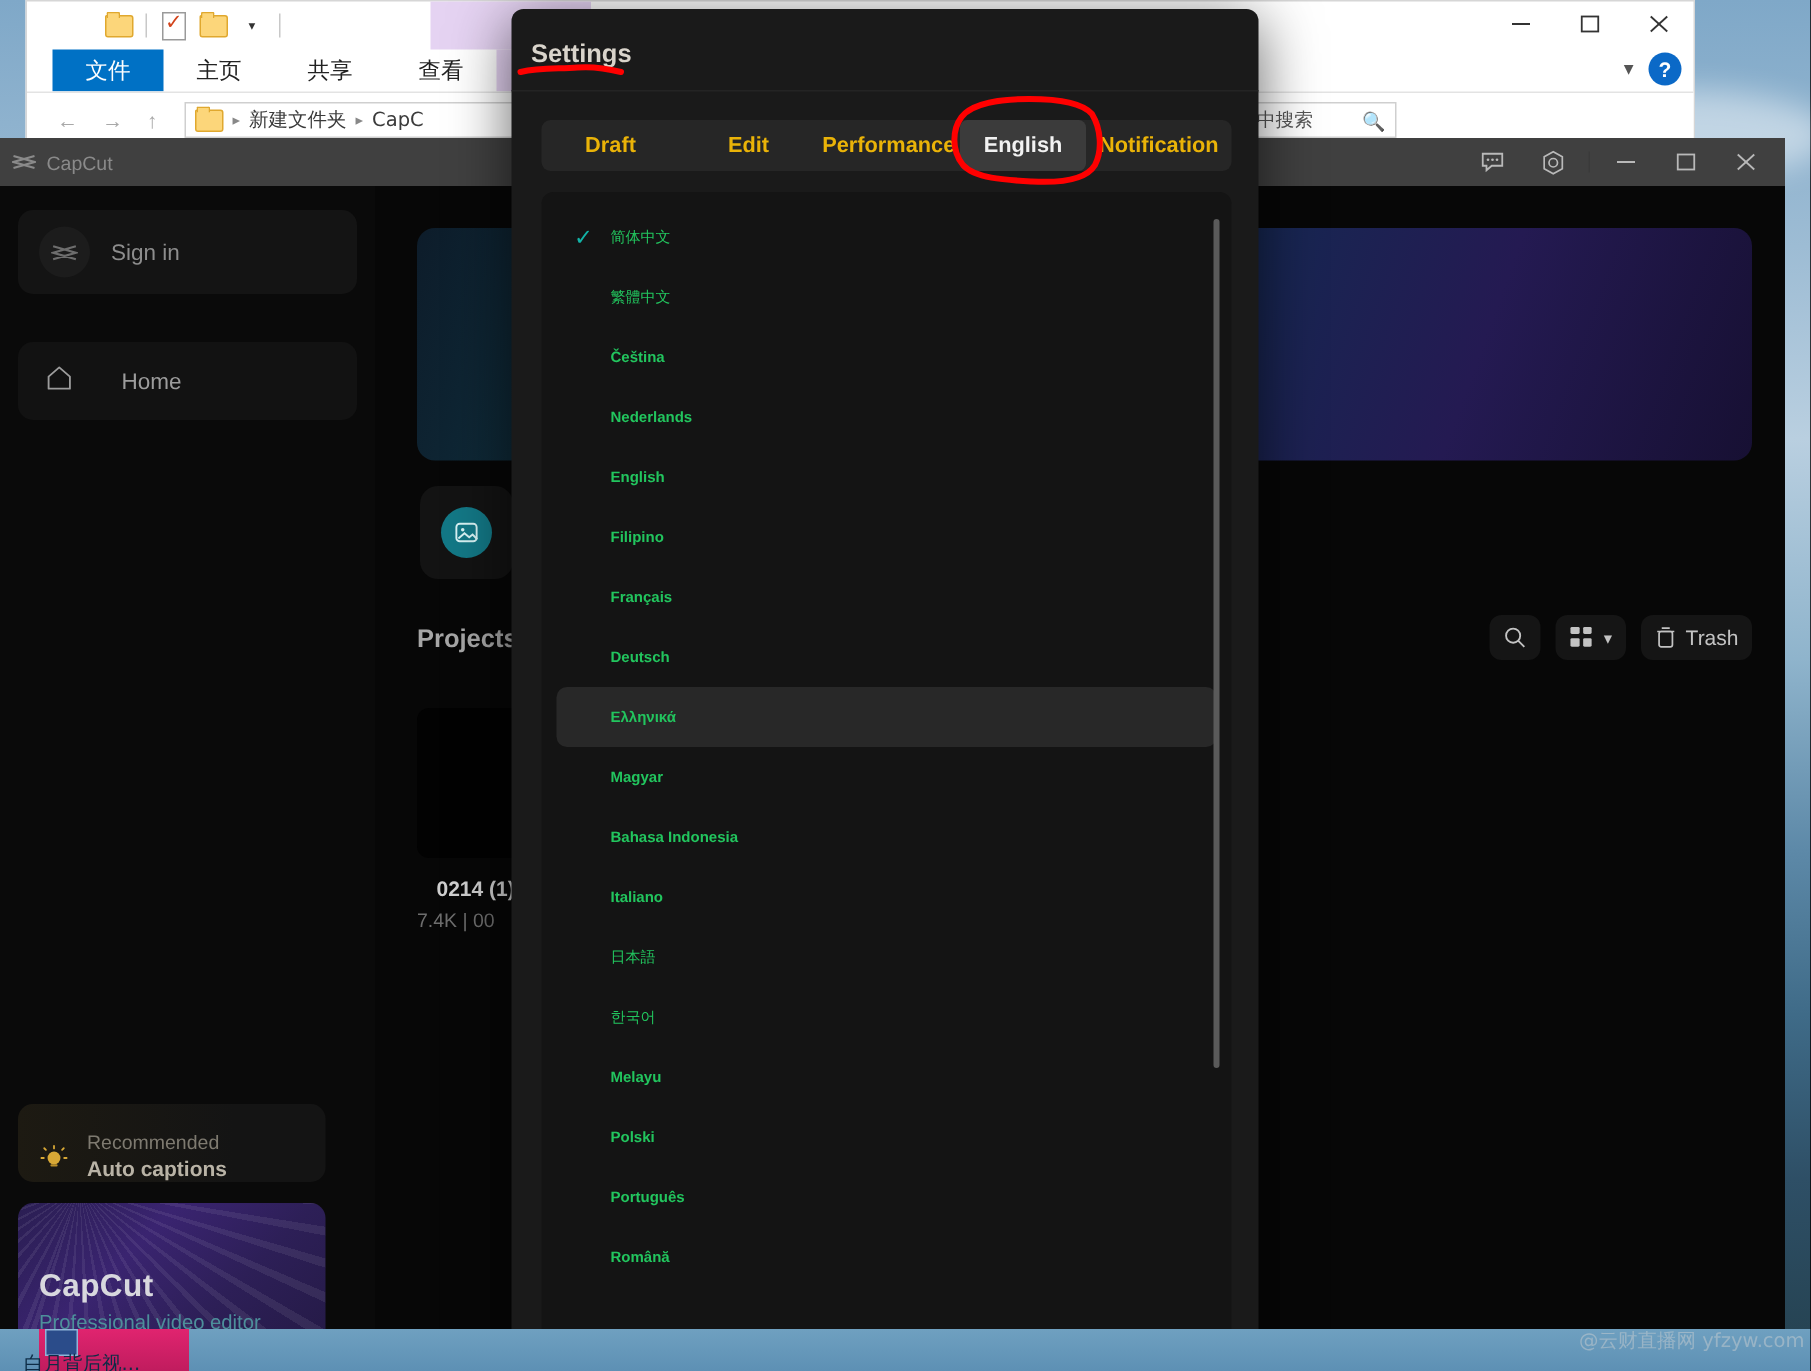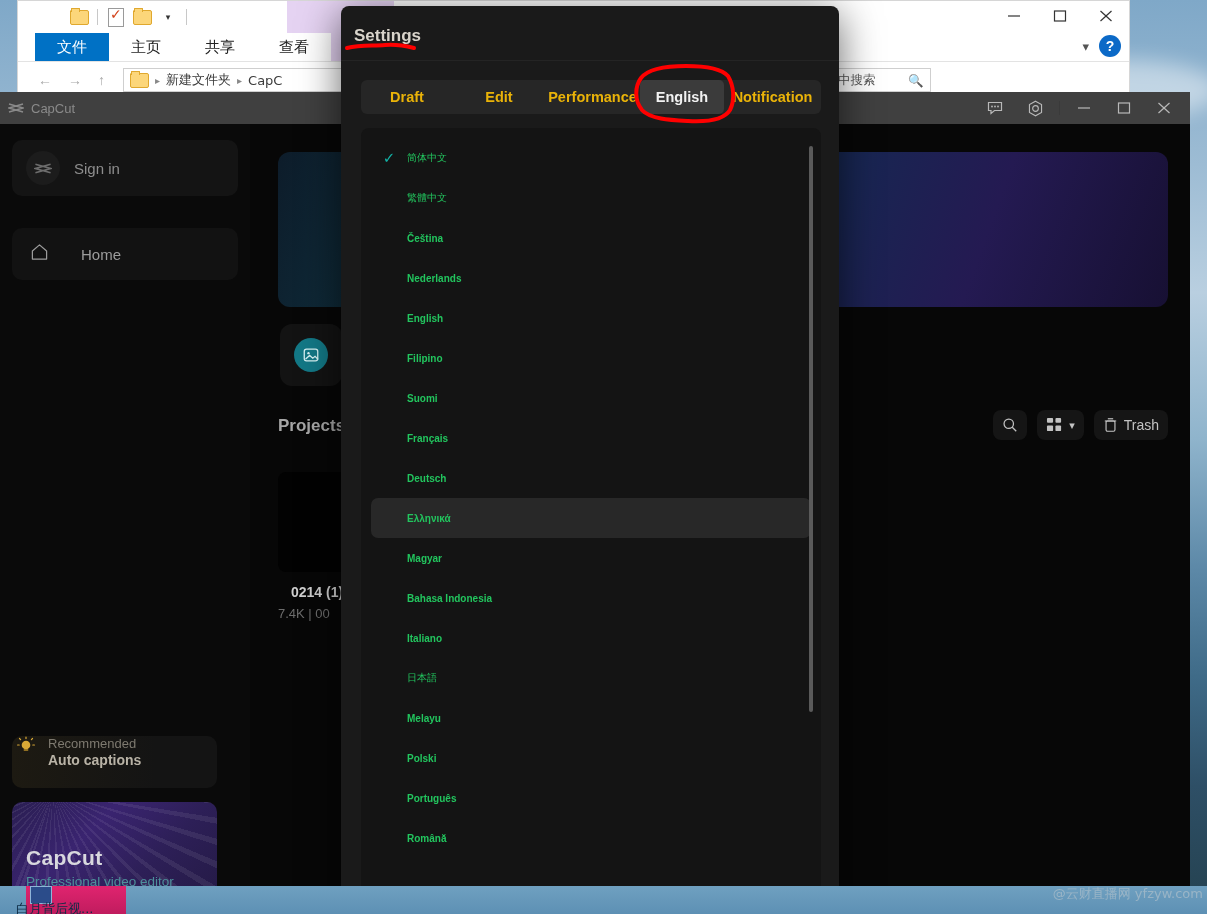--- a/index.html
+++ b/index.html
@@ -98,21 +98,21 @@
   .side-card .lbl{color:#8d8d8d;font-size:15px;}
   .side-nav{
     margin:32px 12px 0 12px;height:52px;border-radius:10px;background:#121212;
     display:flex;align-items:center;gap:32px;padding-left:18px;box-sizing:border-box;
   }
   .side-nav .lbl{color:#9c9c9c;font-size:15px;}
 
   .promo{
     position:absolute;left:12px;top:612px;width:205px;height:52px;border-radius:10px;
     background:linear-gradient(90deg,#1d1a12 0%,#141414 70%);
-    display:flex;align-items:flex-start;gap:12px;padding-left:4px;box-sizing:border-box;
+    display:flex;align-items:flex-end;gap:12px;padding-left:14px;box-sizing:border-box;
   }
   .promo .ptxt1{color:#7e7a70;font-size:13px;line-height:1.25;}
   .promo .ptxt2{color:#b9b3a6;font-size:14px;font-weight:bold;line-height:1.25;}
   .bigpromo{
     position:absolute;left:12px;top:678px;width:205px;height:101px;border-radius:10px;overflow:hidden;
     background:linear-gradient(135deg,#2a1e52 0%,#3a2470 35%,#2d1f57 65%,#241a45 100%);
   }
   .bigpromo .rays{position:absolute;inset:0;
     background:repeating-conic-gradient(from 200deg at 20% -10%, rgba(255,255,255,0.07) 0deg 2deg, rgba(0,0,0,0) 2deg 7deg);}
   .bigpromo .t1{position:absolute;left:14px;top:44px;color:#d8d8de;font-size:21px;font-weight:bold;letter-spacing:.3px;}
@@ -421,24 +421,20 @@
         <div class="lang-item">
           <span class="lang-check"></span>
           <span class="lang-label">English</span>
         </div>
         <div class="lang-item">
           <span class="lang-check"></span>
           <span class="lang-label">Filipino</span>
         </div>
         <div class="lang-item">
           <span class="lang-check"></span>
-          <span class="lang-label">Suomi</span>
-        </div>
-        <div class="lang-item">
-          <span class="lang-check"></span>
           <span class="lang-label">Français</span>
         </div>
         <div class="lang-item">
           <span class="lang-check"></span>
           <span class="lang-label">Deutsch</span>
         </div>
         <div class="lang-item hl">
           <span class="lang-check"></span>
           <span class="lang-label">Ελληνικά</span>
         </div>
@@ -450,20 +446,24 @@
           <span class="lang-check"></span>
           <span class="lang-label">Bahasa Indonesia</span>
         </div>
         <div class="lang-item">
           <span class="lang-check"></span>
           <span class="lang-label">Italiano</span>
         </div>
         <div class="lang-item">
           <span class="lang-check"></span>
           <span class="lang-label cjk">日本語</span>
+        </div>
+        <div class="lang-item">
+          <span class="lang-check"></span>
+          <span class="lang-label cjk">한국어</span>
         </div>
         <div class="lang-item">
           <span class="lang-check"></span>
           <span class="lang-label">Melayu</span>
         </div>
         <div class="lang-item">
           <span class="lang-check"></span>
           <span class="lang-label">Polski</span>
         </div>
         <div class="lang-item">

